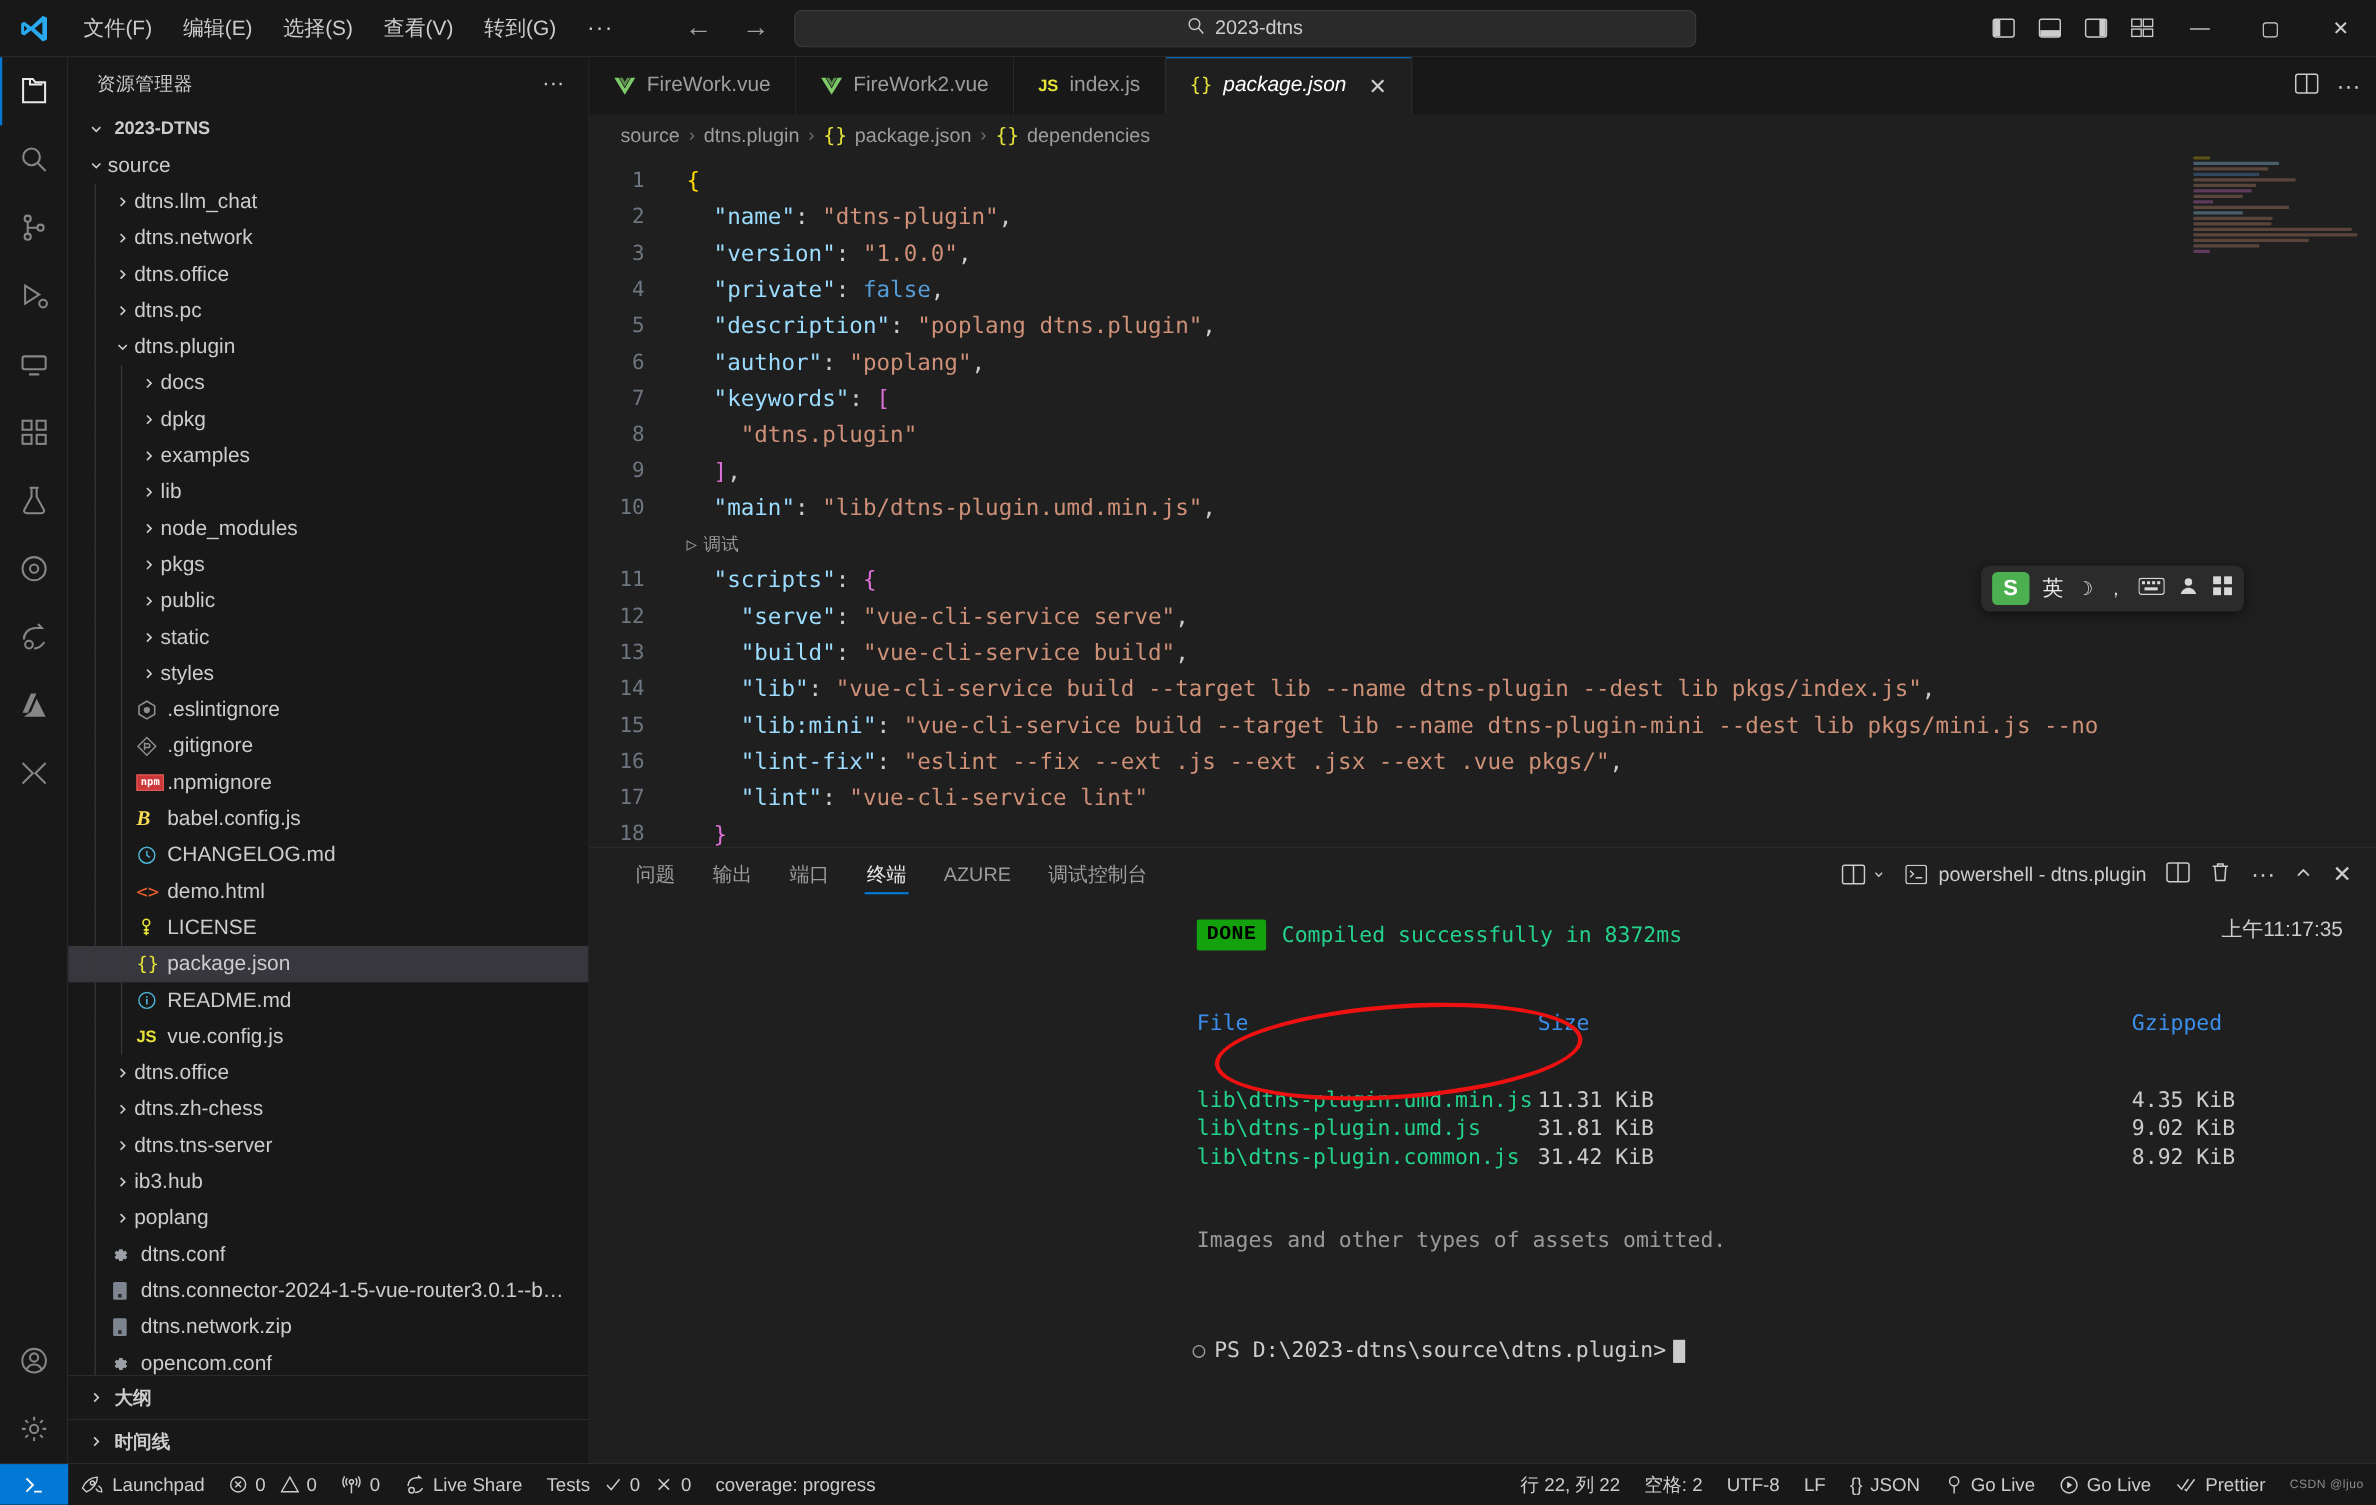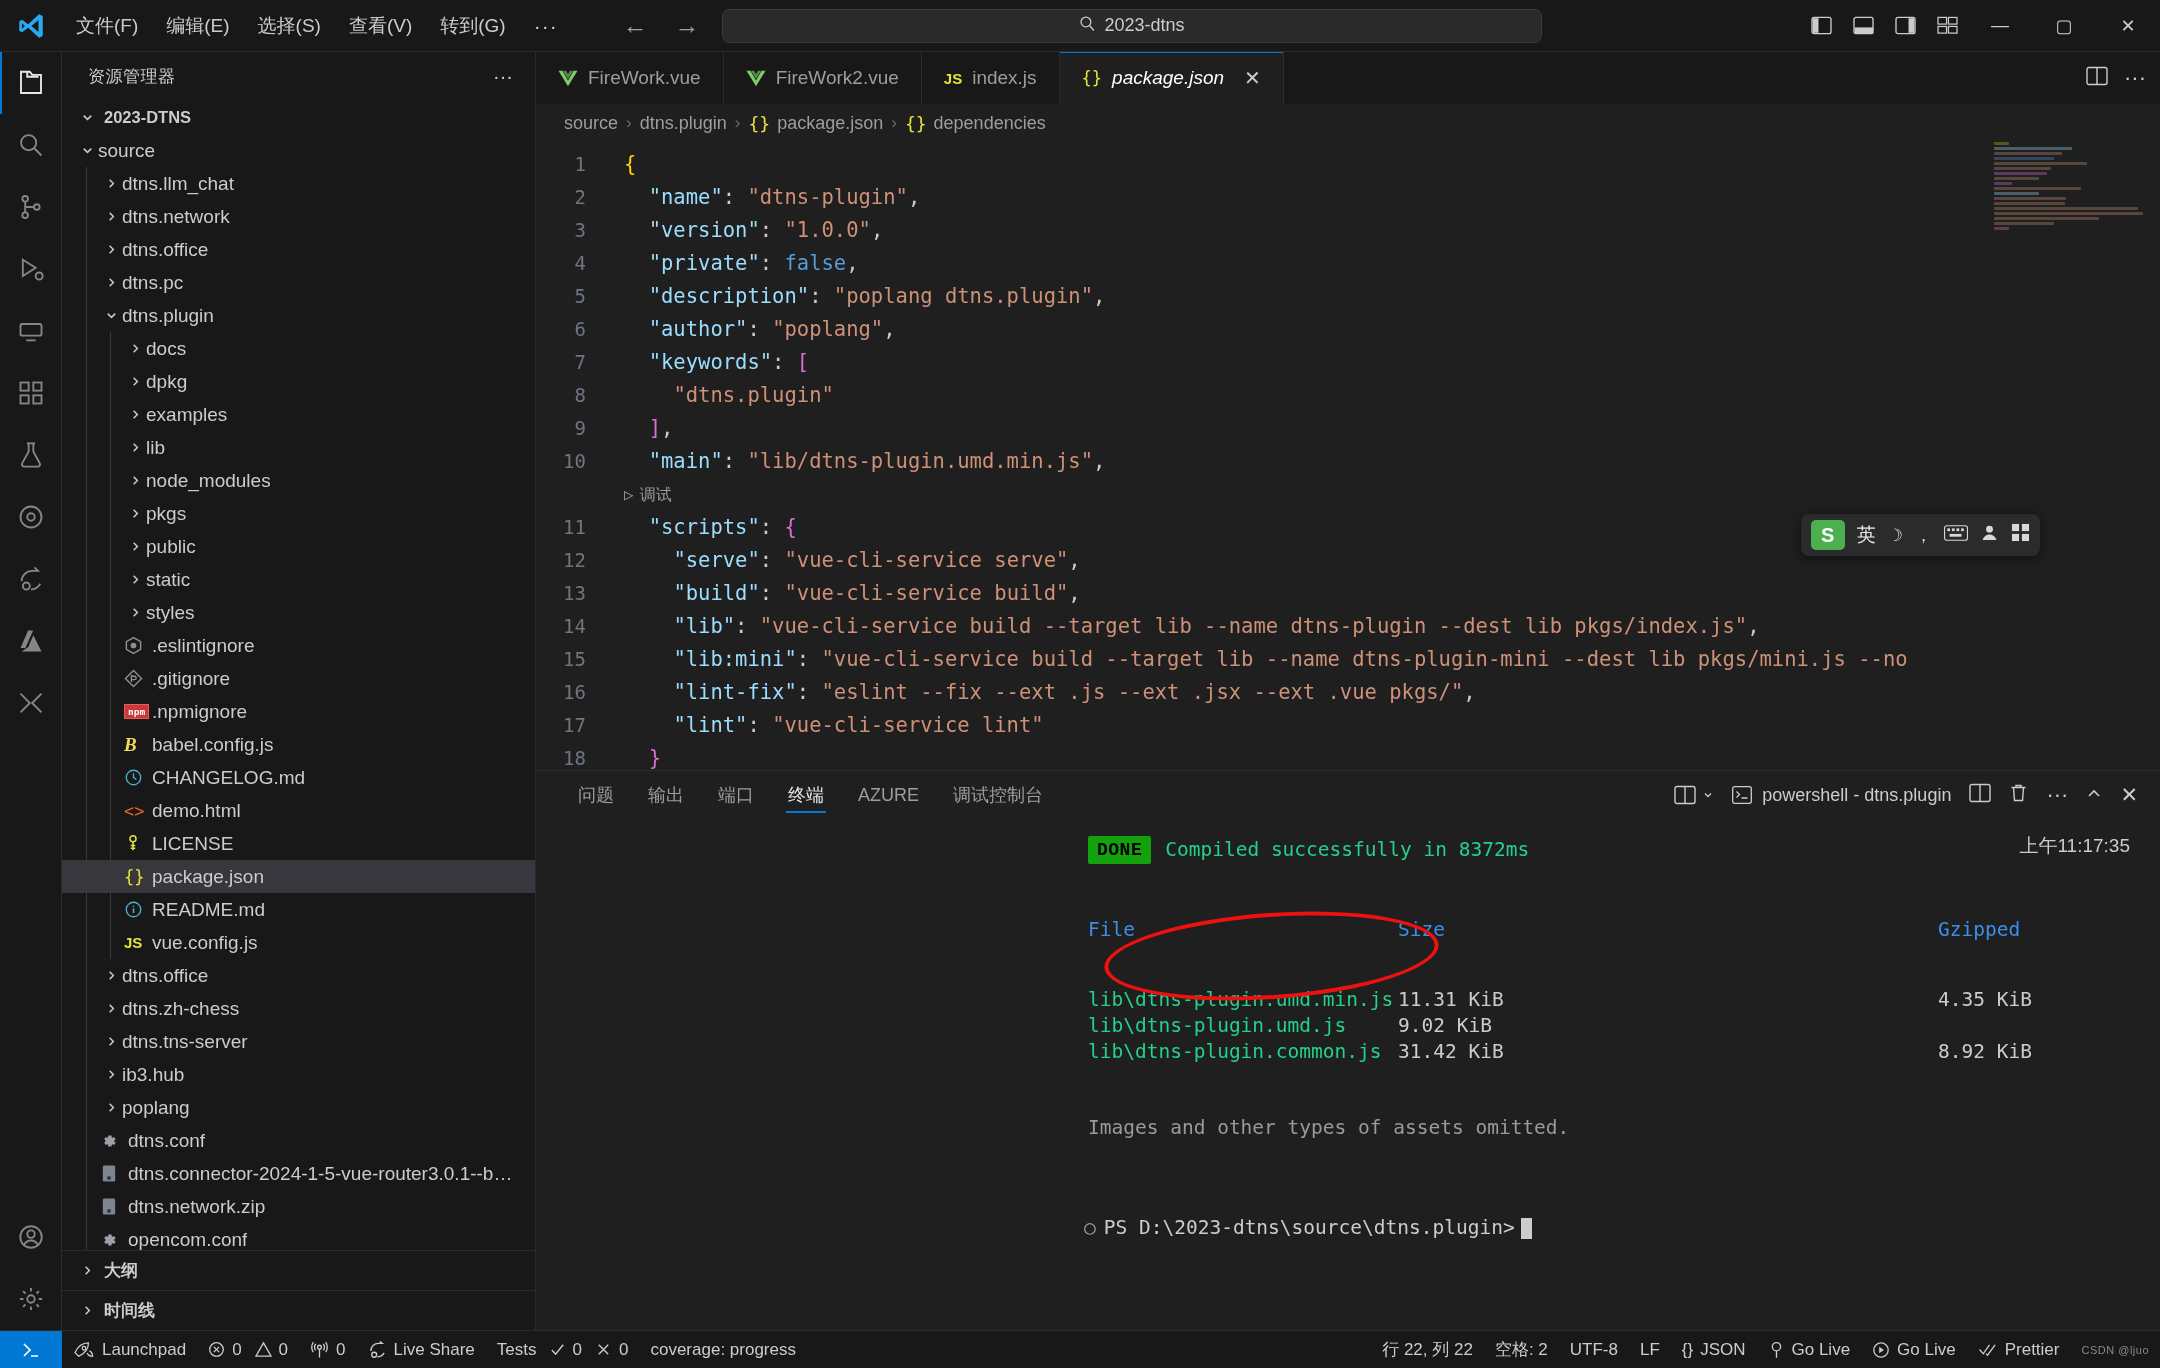--- a/index.html
+++ b/index.html
@@ -932,21 +932,21 @@
           <div class="trow">
             <span class="col-file tblue">File</span>
             <span class="col-size tblue">Size</span>
             <span class="tblue">Gzipped</span>
           </div>
 
           <div class="trow" style="height:44px;"></div>
 
           <div id="termrows">
               <div class="trow"><span class="col-file tgreen">lib\dtns-plugin.umd.min.js</span><span class="col-size twhite">11.31 KiB</span><span class="twhite">4.35 KiB</span></div>
-              <div class="trow"><span class="col-file tgreen">lib\dtns-plugin.umd.js</span><span class="twhite">9.02 KiB</span></div>
+              <div class="trow"><span class="col-file tgreen">lib\dtns-plugin.umd.js</span><span class="col-size twhite">31.81 KiB</span><span class="twhite">9.02 KiB</span></div>
               <div class="trow"><span class="col-file tgreen">lib\dtns-plugin.common.js</span><span class="col-size twhite">31.42 KiB</span><span class="twhite">8.92 KiB</span></div>
             </div>
 
           <div class="trow" style="height:50px;"></div>
           <div class="trow">
             <span class="tgray">Images and other types of assets omitted.</span>
           </div>
 
           <div class="trow" style="height:74px;"></div>
           <div class="trow" style="padding-left:548px;">

